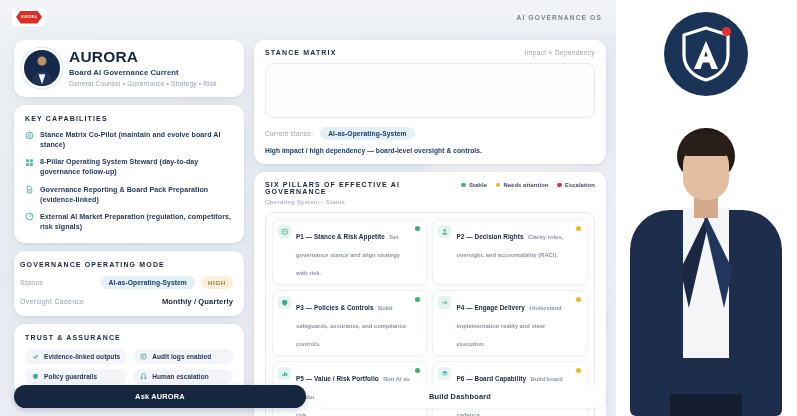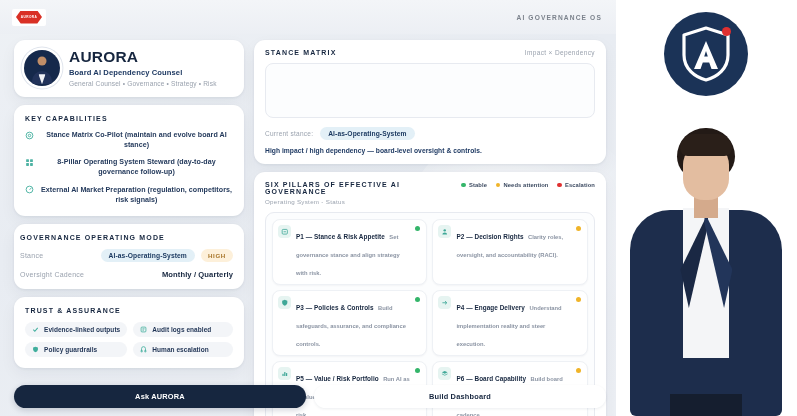--- a/index.html
+++ b/index.html
@@ -92,21 +92,21 @@
   }
 
   .capabilities { padding: 10px 11px 11px 11px; }
   .cap-list { margin-top: 8px; display: flex; flex-direction: column; gap: 7px; }
   .cap-item { display: flex; gap: 6px; align-items: flex-start; }
   .cap-ic {
     flex: 0 0 9px; width: 9px; height: 9px; margin-top: .5px;
     color: #4fb3a4; display: block;
   }
   .cap-ic svg { width: 9px; height: 9px; display: block; }
-  .cap-txt { font-size: 7.1px; font-weight: 700; color: #243a5c; line-height: 1.42; letter-spacing: .05px; text-align: center; }
+  .cap-txt { font-size: 7.1px; font-weight: 700; color: #243a5c; line-height: 1.42; letter-spacing: .05px; }
 
   
   .gov { padding: 10px 11px 10px 6px; }
   .gov-row { display: flex; align-items: center; justify-content: space-between; margin-top: 8px; }
   .gov-lbl { font-size: 7px; color: #9aa2ae; letter-spacing: .25px; }
   .gov-right { display: flex; align-items: center; gap: 6px; }
   .chip-stance {
     background: #e3f0f7; color: #18365e; font-size: 6.7px; font-weight: 700;
     padding: 3px 8px; border-radius: 9px; letter-spacing: .1px; white-space: nowrap;
   }
@@ -278,21 +278,21 @@
       <div class="col-left">
 
         <div class="card identity">
           <div class="avatar">
             <div class="av-body"></div>
             <div class="av-collar"></div>
             <div class="av-head"></div>
           </div>
           <div class="id-text">
             <div class="id-name">AURORA</div>
-            <div class="id-role">Board AI Dependency Counsel</div>
+            <div class="id-role">Board AI Governance Current</div>
             <div class="id-meta">General Counsel • Governance • Strategy • Risk</div>
           </div>
         </div>
 
         <div class="card capabilities">
           <div class="sec-title">KEY CAPABILITIES</div>
           <div class="cap-list">
 
             <div class="cap-item">
               <span class="cap-ic">
@@ -309,20 +309,29 @@
                 <svg viewBox="0 0 16 16" fill="currentColor">
                   <rect x="2" y="2" width="5" height="5" rx="1"></rect>
                     <rect x="9" y="2" width="5" height="5" rx="1"></rect>
                   <rect x="2" y="9" width="5" height="5" rx="1"></rect>
                     <rect x="9" y="9" width="5" height="5" rx="1"></rect>
                 </svg>
               </span>
               <span class="cap-txt">8-Pillar Operating System Steward (day-to-day governance follow-up)</span>
             </div>
 
+            <div class="cap-item">
+              <span class="cap-ic">
+                <svg viewBox="0 0 16 16" fill="none" stroke="currentColor" stroke-width="1.6">
+                  <path d="M4 2h5l3 3v9H4z"></path>
+                    <path d="M6 8h5M6 11h4"></path>
+                </svg>
+              </span>
+              <span class="cap-txt">Governance Reporting &amp; Board Pack Preparation (evidence-linked)</span>
+            </div>
 
             <div class="cap-item">
               <span class="cap-ic">
                 <svg viewBox="0 0 16 16" fill="none" stroke="currentColor" stroke-width="1.7">
                   <circle cx="8" cy="8" r="6"></circle>
                     <path d="M8 8l3.5-2.5"></path>
                 </svg>
               </span>
               <span class="cap-txt">External AI Market Preparation (regulation, competitors, risk signals)</span>
             </div>

